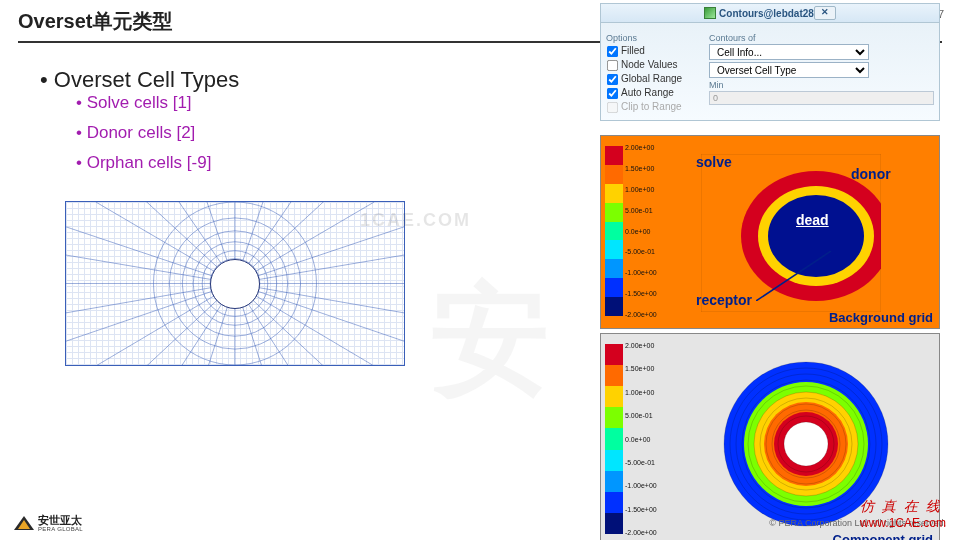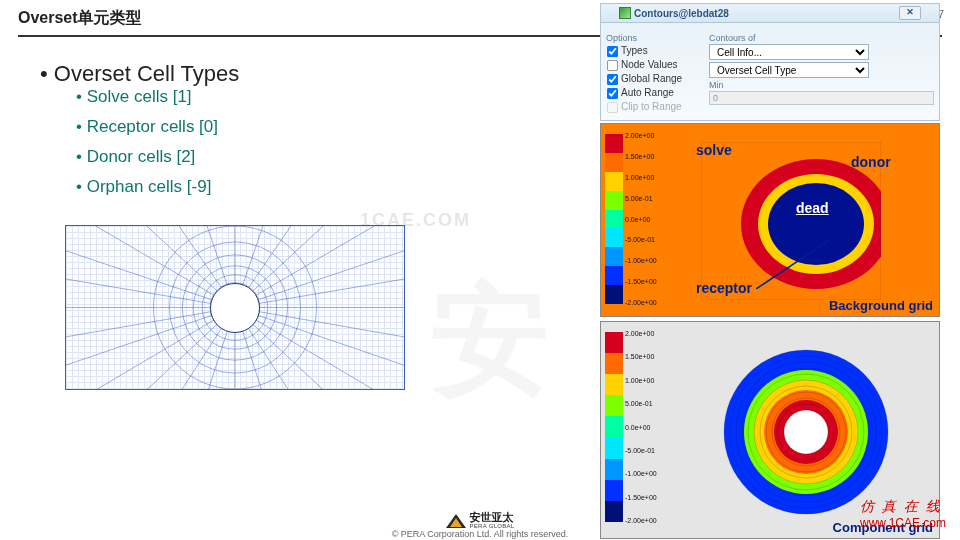--- a/index.html
+++ b/index.html
@@ -1,59 +1,59 @@
 <!DOCTYPE html>
 <html><head>
 <meta charset="utf-8">
 <style>
   * { box-sizing: border-box; margin: 0; padding: 0; }
   body { width: 960px; height: 540px; font-family: "Microsoft YaHei", Arial, sans-serif; background: #fff; position: relative; overflow: hidden; color: #333; }
   .slide { width: 960px; height: 540px; position: relative; }
   .title-bar { padding: 8px 18px 4px; }
-  .title-bar h1 { font-size: 16px; font-weight: bold; color: #222; }
+  .title-bar h1 { font-size: 20px; font-weight: bold; color: #222; }
   .title-underline { height: 2px; background: #333; margin: 6px 0 0 0; }
   .page-num { position: absolute; top: 8px; right: 16px; font-size: 11px; color: #666; }
   .content { display: flex; padding: 20px 0 0 40px; }
   .left-col { width: 540px; }
   .bullet-main { font-size: 22px; color: #222; }
   .bullet-main::before { content: "• "; }
   .sub-list { list-style: none; padding-left: 36px; }
-  .sub-list li { font-size: 17px; color: #0f766e; margin-bottom: 10px; }
+  .sub-list li { font-size: 17px; color: #a21caf; margin-bottom: 10px; }
   .sub-list li::before { content: "• "; }
   .mesh-fig { margin: 28px 0 0 25px; width: 340px; height: 165px; border: 1px solid #3a5fb8; background: repeating-linear-gradient(0deg,#dde4f3 0 1px,transparent 1px 6px), repeating-linear-gradient(90deg,#dde4f3 0 1px,transparent 1px 6px); position: relative; }
   .mesh-center { position: absolute; left: 50%; top: 50%; transform: translate(-50%,-50%); width: 50px; height: 50px; border-radius: 50%; border: 1px solid #2a3a7a; background: #fff; }
   .radials { position:absolute; inset:0; }
 
   .right-col { position: absolute; right: 10px; top: 3px; width: 350px; }
   .dialog { width: 340px; border: 1px solid #b0c6d4; background: linear-gradient(#e6f0f7,#f6fbff); font-size: 10px; }
-  .dlg-title { display:flex; align-items:center; justify-content:space-between; padding:2px 18px; background: linear-gradient(#e9f3fb,#d6e7f5); border-bottom:1px solid #b0c6d4;}
+  .dlg-title { display:flex; align-items:center; justify-content:center; padding:2px 2px; background: linear-gradient(#e9f3fb,#d6e7f5); border-bottom:1px solid #b0c6d4;}
   .dlg-title span { color:#2a5580; font-weight: bold;}
   .dlg-close { width:22px; height:14px; border:1px solid #a0b8c8; background:#ebf2f8; color:#6a849a; font-size:9px; text-align:center; border-radius:2px;}
   .dlg-body { display:flex; padding:3px 5px 6px; gap:8px;}
   .dlg-sec { font-size:10px;margin-top:7px;}
   .dlg-sec .lbl { color:#5b7a92; font-size:9px; margin-bottom:1px; display:block;}
   .chk { display:block; white-space:nowrap; color:#333; line-height:14px;}
   .chk input { transform: scale(.85); vertical-align:middle; margin-right:2px;}
   .sel { width:160px; height:16px; border:1px solid #9bb2c6; background:#fff; font-size:10px; padding:0 3px; margin-bottom:2px;}
   .minmax { display:flex; gap:4px;}
   .mm-box { flex:1; }
   .mm-box input { width:100%; height:14px; border:1px solid #bcc9d6; background:#efefef; color:#999; font-size:9px; padding:0 3px;}
 
-  .contour-fig { width:340px; height:194px; background:#ff7f00; position:relative; margin-top:2px; border:1px solid #888;}
+  .contour-fig { width:340px; height:194px; background:#ff7f00; position:relative; margin-top:14px; border:1px solid #888;}
   .contour-fig.blue { background:#e5e5e5; height:218px; margin-top:4px;}
   .colorbar { position:absolute; left:4px; top:10px; width:18px; display:flex; flex-direction:column;}
   .colorbar .swatch { flex:1; }
   .cb-labels { position:absolute; left:24px; top:8px; font-size:7px; color:#111; line-height:1; display:flex; flex-direction:column; justify-content:space-between;}
   .contour-fig .annot { position:absolute; font-weight:bold; color:#00208a; font-size:14px; }
   .contour-fig .annot.wh { color:#fff;}
   .fig-caption { position:absolute; right:6px; bottom:3px; font-size:13px; color:#00208a; font-weight:bold;}
   .pie-bg { position:absolute; left:100px; top:18px; width:180px; height:158px; }
   .ring-fig { position:absolute; left:120px; top:25px; width:170px; height:170px; }
 
-  .footer { position:absolute; bottom:6px; left:0; right:0; height:22px; display:flex; align-items:center; justify-content:space-between; padding:0 14px; font-size:9px; color:#666;flex-direction:column;}
+  .footer { position:absolute; bottom:6px; left:0; right:0; height:22px; display:flex; align-items:center; justify-content:space-between; padding:0 14px; font-size:9px; color:#666;}
   .logo { display:flex; align-items:center; gap:4px;}
   .logo-tri { width:0; height:0; border-left:10px solid transparent; border-right:10px solid transparent; border-bottom:14px solid #2a2a2a; position:relative;}
   .logo-tri::after { content:""; position:absolute; left:-6px; top:4px; width:0;height:0; border-left:6px solid transparent;border-right:6px solid transparent;border-bottom:9px solid #e8a425;}
   .logo-text .cn { font-size:11px; font-weight:bold; color:#222; line-height:1;}
   .logo-text .en { font-size:6px; letter-spacing:.3px; color:#444; line-height:1;}
   .wm-red { position:absolute; right:14px; bottom:10px; color:#cc0000; font-size:12px;}
   .wm-red .cn { font-size:14px; font-style: italic; letter-spacing:2px;}
   .watermark-big { position:absolute; left:430px; top:260px; font-size:120px; color:rgba(0,0,0,.04); font-weight:bold; pointer-events:none; user-select:none;}
   .watermark-mid { position:absolute; left:360px; top:210px; font-size:18px; color:rgba(0,0,0,.10); font-weight:bold; letter-spacing:2px; pointer-events:none;}
 </style>
@@ -66,21 +66,20 @@
     <h1>Overset单元类型</h1>
     <div class="title-underline"></div>
   </div>
   <div class="page-num">7</div>
 
   <div class="content">
     <div class="left-col">
       <div class="bullet-main">Overset Cell Types</div>
       <ul class="sub-list">
         <li>Solve cells  [1]</li>
-        <li>Receptor cells  [0]</li>
         <li>Donor cells  [2]</li>
         <li>Orphan cells  [-9]</li>
       </ul>
 
       <div class="mesh-fig">
         <svg class="radials" viewBox="0 0 340 165">
           <g stroke="#3a5fb8" stroke-width="0.5" fill="none">
             <circle cx="170" cy="82" r="25"></circle>
               <circle cx="170" cy="82" r="33"></circle>
               <circle cx="170" cy="82" r="42"></circle>
@@ -129,21 +128,21 @@
       <div class="dlg-title">
         <span style="display:flex;align-items:center;gap:3px;">
           <span style="width:12px;height:12px;background:linear-gradient(135deg,#3a9b3a,#9be89b);border:1px solid #388038;"></span>
           <span>Contours@lebdat28</span>
         </span>
         <span class="dlg-close">✕</span>
       </div>
       <div class="dlg-body">
         <div class="dlg-sec" style="width:95px;">
           <span class="lbl">Options</span>
-          <label class="chk"><input type="checkbox" checked="" style=""><span>Types</span></label>
+          <label class="chk"><input type="checkbox" checked="" style=""><span>Filled</span></label>
           <label class="chk"><input type="checkbox" style=""><span>Node Values</span></label>
           <label class="chk"><input type="checkbox" checked="" style=""><span>Global Range</span></label>
           <label class="chk"><input type="checkbox" checked="" style=""><span>Auto Range</span></label>
           <label class="chk" style="color:#aaa;"><input type="checkbox" disabled="" style=""><span>Clip to Range</span></label>
         </div>
         <div class="dlg-sec" style="flex:1;">
           <span class="lbl">Contours of</span>
           <select class="sel"><option>Cell Info...</option></select>
           <select class="sel"><option>Overset Cell Type</option></select>
           <div class="minmax">

